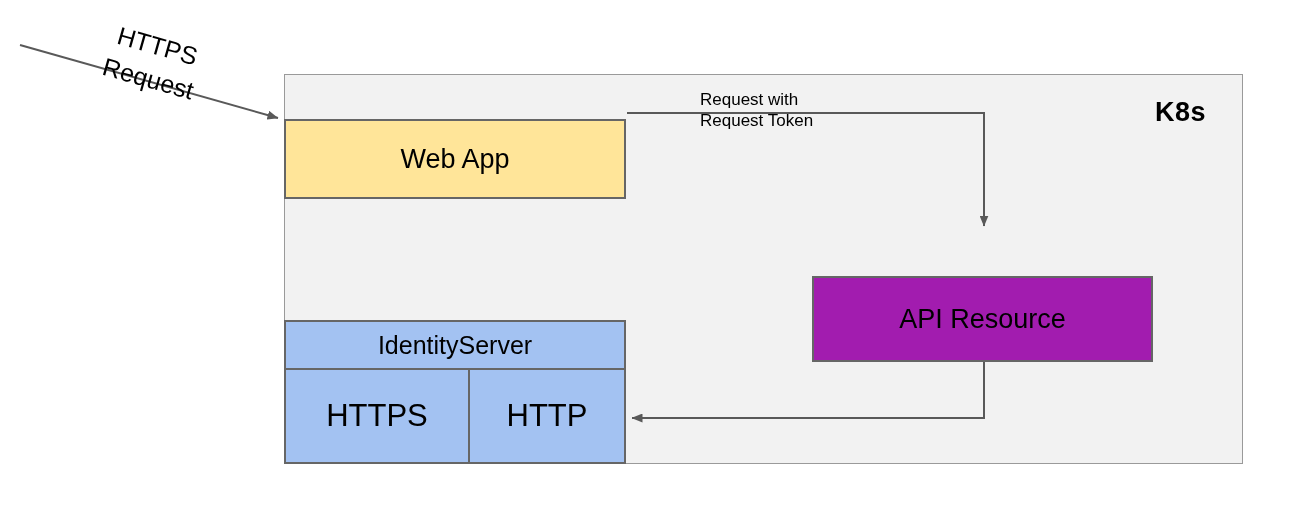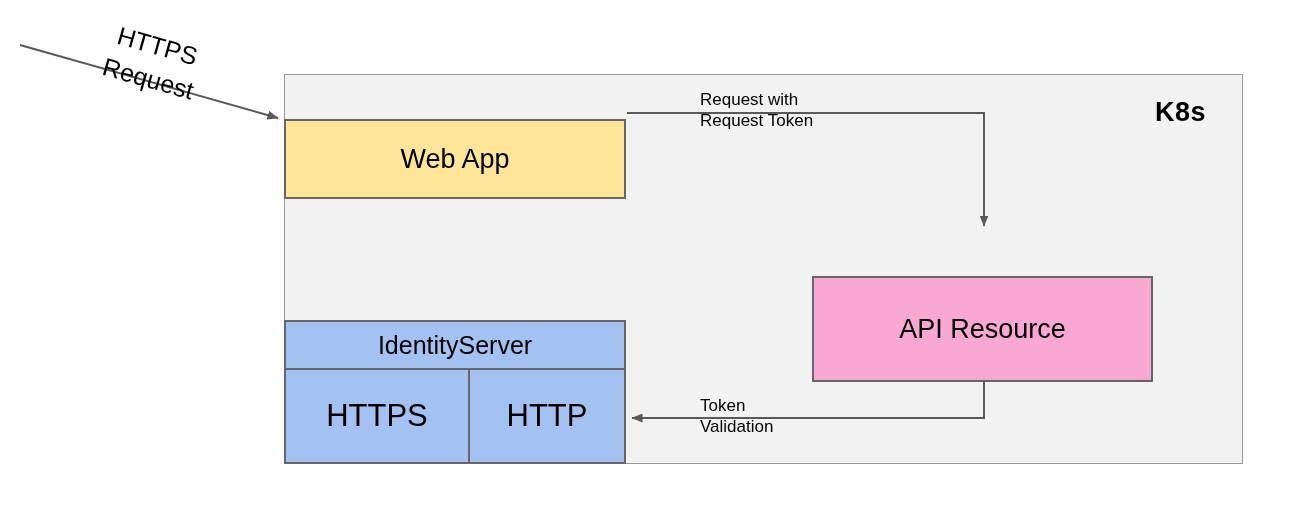--- a/index.html
+++ b/index.html
@@ -60,22 +60,22 @@
     top: 74px;
     width: 342px;
     height: 80px;
     background: #ffe599;
     font-size: 27px;
   }
   .node-api {
     left: 812px;
     top: 231px;
     width: 341px;
-    height: 106px;
-    background: #f9a8d4;
+    height: 86px;
+    background: #a21caf;
     font-size: 27px;
   }
 
   
   .ids-group {
     left: 284px;
     top: 320px;
     width: 342px;
     height: 144px;
     box-sizing: border-box;
@@ -193,23 +193,19 @@
     <div class="ids-cell ids-cell-http">
       <span>HTTP</span>
     </div>
   </div>
 
   <div class="abs edge-label lbl-bearer">
     <div>Request with</div>
     <div>Request Token</div>
   </div>
 
-  <div class="abs edge-label lbl-token">
-    <div>Token</div>
-    <div>Validation</div>
-  </div>
 
   <div class="abs lbl-https-request">
     <div>HTTPS</div>
     <div>Request</div>
   </div>
 
 </div>
 
 </body></html>

